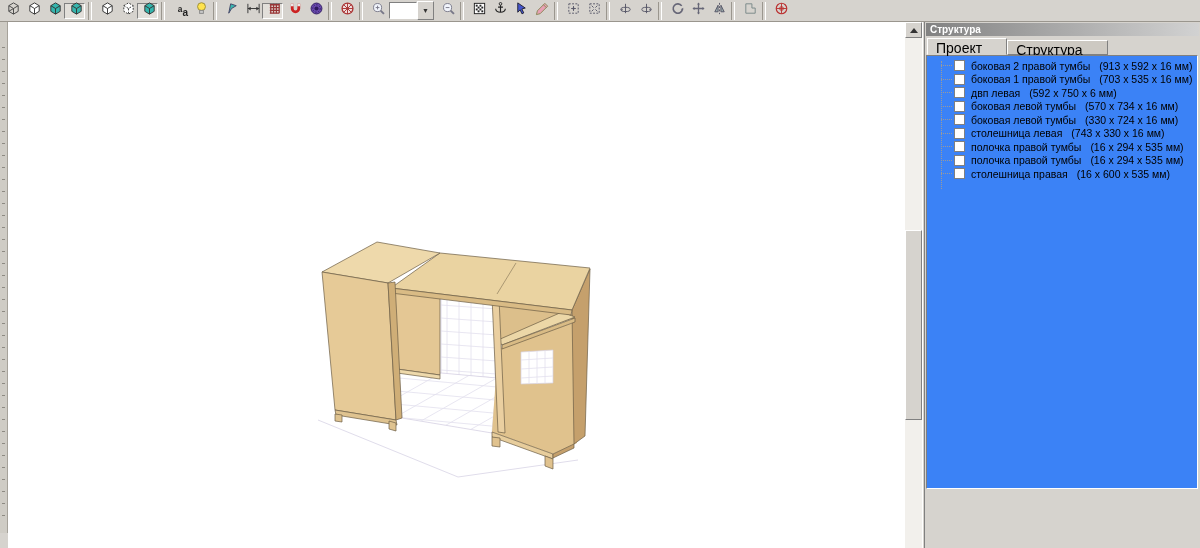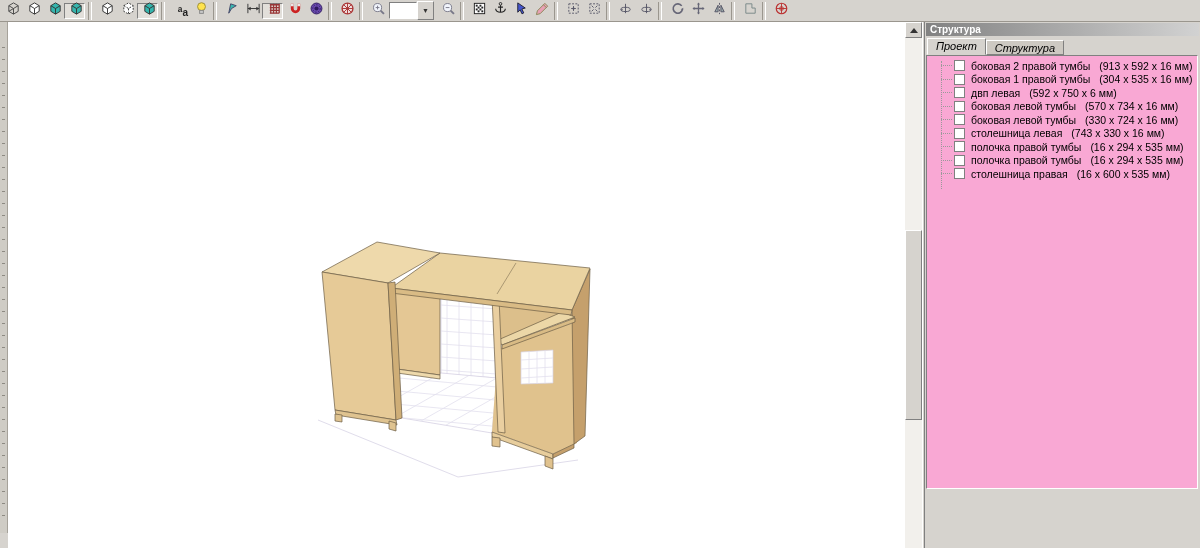--- a/index.html
+++ b/index.html
@@ -40,24 +40,24 @@
     border:1px solid;border-color:#fff #808080 #808080 #fff;box-sizing:border-box;}
   #panel-divider{position:absolute;left:922px;top:22px;width:3px;height:526px;
     background:#d6d3ce;border-left:1px solid #fff;border-right:1px solid #808080;box-sizing:border-box;}
 
   
   #panel{position:absolute;left:925px;top:22px;width:275px;height:526px;background:#d6d3ce;}
   #panel-title{position:absolute;left:1px;top:1px;width:273px;height:13px;
     background:linear-gradient(to right,#828282,#d2d2d2);
     color:#ffffff;font-size:10px;font-weight:bold;line-height:13px;padding-left:4px;box-sizing:border-box;}
   #tabs{position:absolute;left:2px;top:16px;height:17px;display:flex;align-items:flex-end;}
-  .tab{font-size:11px;color:#000;padding:1px 8px 2px 8px;border:1px solid;box-sizing:border-box;cursor:default;font-style:italic;}
+  .tab{font-size:14px;color:#000;padding:1px 24px 2px 8px;border:1px solid;box-sizing:border-box;cursor:default;}
   .tab.active{background:#d6d3ce;border-color:#fff #808080 #d6d3ce #fff;height:17px;position:relative;z-index:2;}
   .tab.inactive{background:#cdc9c2;border-color:#fff #808080 #808080 #fff;height:15px;}
-  #listbox{position:absolute;left:1px;top:33px;width:272px;height:434px;background:#f9a8d4;
+  #listbox{position:absolute;left:1px;top:33px;width:272px;height:434px;background:#3b82f6;
     border:1px solid;border-color:#808080 #ffffff #ffffff #808080;box-sizing:border-box;overflow:hidden;}
   #tree{position:relative;padding-top:3px;}
   #tree-vline{position:absolute;left:14px;top:5px;width:0;border-left:1px dotted #9a9a9a;}
   .row{position:relative;height:13.5px;display:flex;align-items:center;white-space:nowrap;}
   .tree-stub{width:11px;height:0;border-top:1px dotted #9a9a9a;margin-left:14px;flex:0 0 auto;}
   .cbx{width:9px;height:9px;background:#fff;border:1px solid #808080;margin:0 6px 0 2px;flex:0 0 auto;}
   .row .lbl{font-size:10.5px;color:#000;}
   .row .dims{font-size:10.5px;color:#000;margin-left:9px;}
 </style>
 </head>
@@ -369,21 +369,21 @@
     <span class="tree-stub"></span>
     <span class="cbx"></span>
     <span class="lbl">боковая 2 правой тумбы</span>
     <span class="dims">(913 x 592 x 16 мм)</span>
   </div>
 
   <div class="row">
     <span class="tree-stub"></span>
     <span class="cbx"></span>
     <span class="lbl">боковая 1 правой тумбы</span>
-    <span class="dims">(304 x 535 x 16 мм)</span>
+    <span class="dims">(703 x 535 x 16 мм)</span>
   </div>
 
 
   <div class="row">
     <span class="tree-stub"></span>
     <span class="cbx"></span>
     <span class="lbl">двп левая</span>
     <span class="dims">(592 x 750 x 6 мм)</span>
   </div>
 

